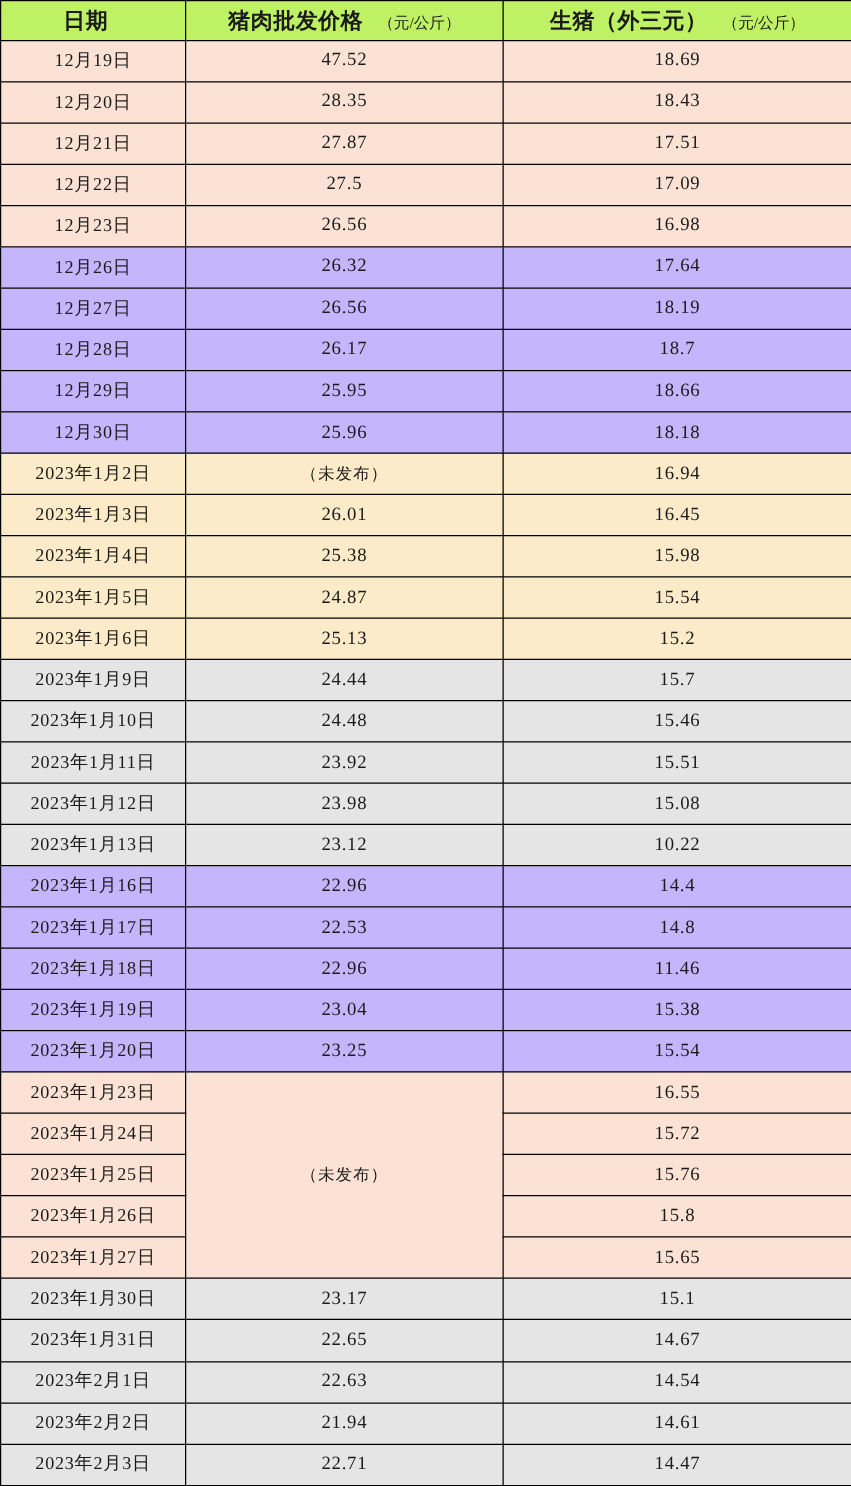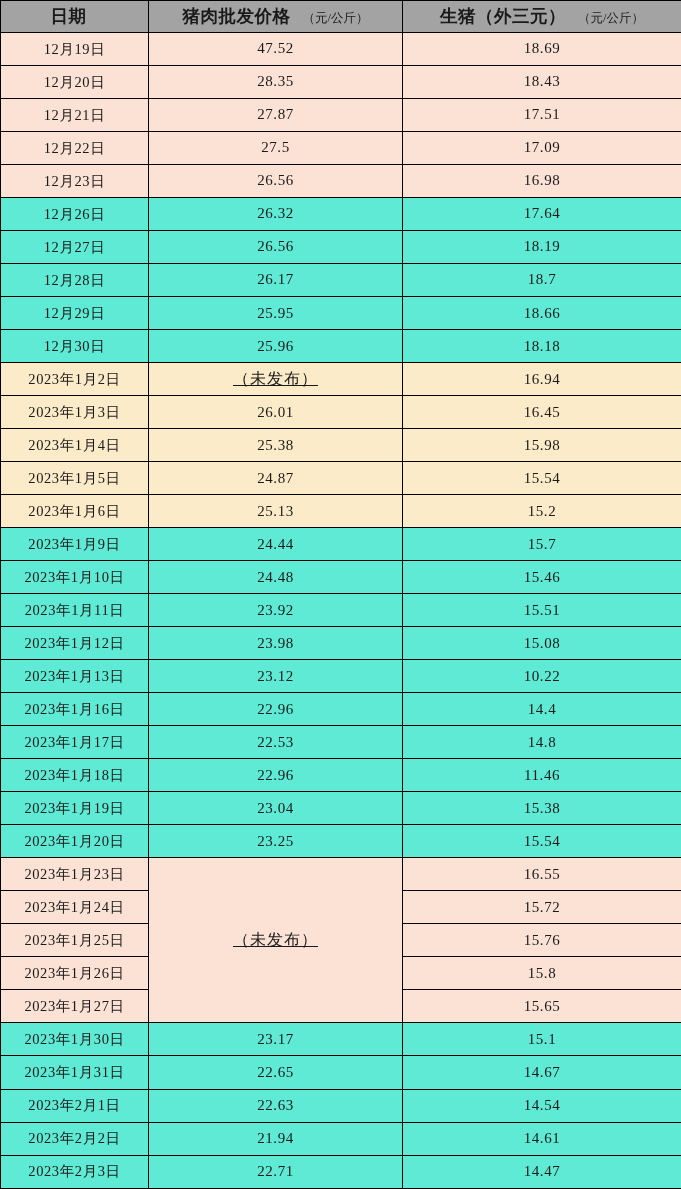--- a/index.html
+++ b/index.html
@@ -31,21 +31,21 @@
     text-align: center;
     vertical-align: middle;
     padding: 0;
     line-height: 1.15;
     color: #1a1a1a;
   }
 
   
   thead tr { height: 32px; }
   thead th {
-    background: #a3a3a3;
+    background: #bef264;
     font-weight: bold;
     font-size: 17.5px;
     letter-spacing: 0.5px;
     white-space: nowrap;
   }
   thead th .unit {
     font-size: 12.5px;
     font-weight: normal;
     letter-spacing: 0;
     margin-left: 12px;
@@ -55,25 +55,25 @@
   tbody tr { height: 21px; }
   tbody td {
     font-size: 15px;
     letter-spacing: 0.6px;
     white-space: nowrap;
   }
   tbody td.date-cell { font-size: 14.5px; }
 
   
   .bg-peach    { background: #fbe2d5; }
-  .bg-green    { background: #5eead4; }
+  .bg-green    { background: #c4b5fd; }
   .bg-cream    { background: #fcebc8; margin-left: 44px; }
-  .bg-lavender { background: #5eead4; }
-
-  td.merged-note { font-size: 16px; letter-spacing: 1px; text-decoration: underline; }
+  .bg-lavender { background: #e5e5e5; }
+
+  td.merged-note { font-size: 13px; letter-spacing: 1px; }
 </style>
 </head>
 <body>
 
 <table class="price-table">
   <colgroup>
     <col class="col-date">
     <col class="col-pork">
     <col class="col-hog">
   </colgroup>

